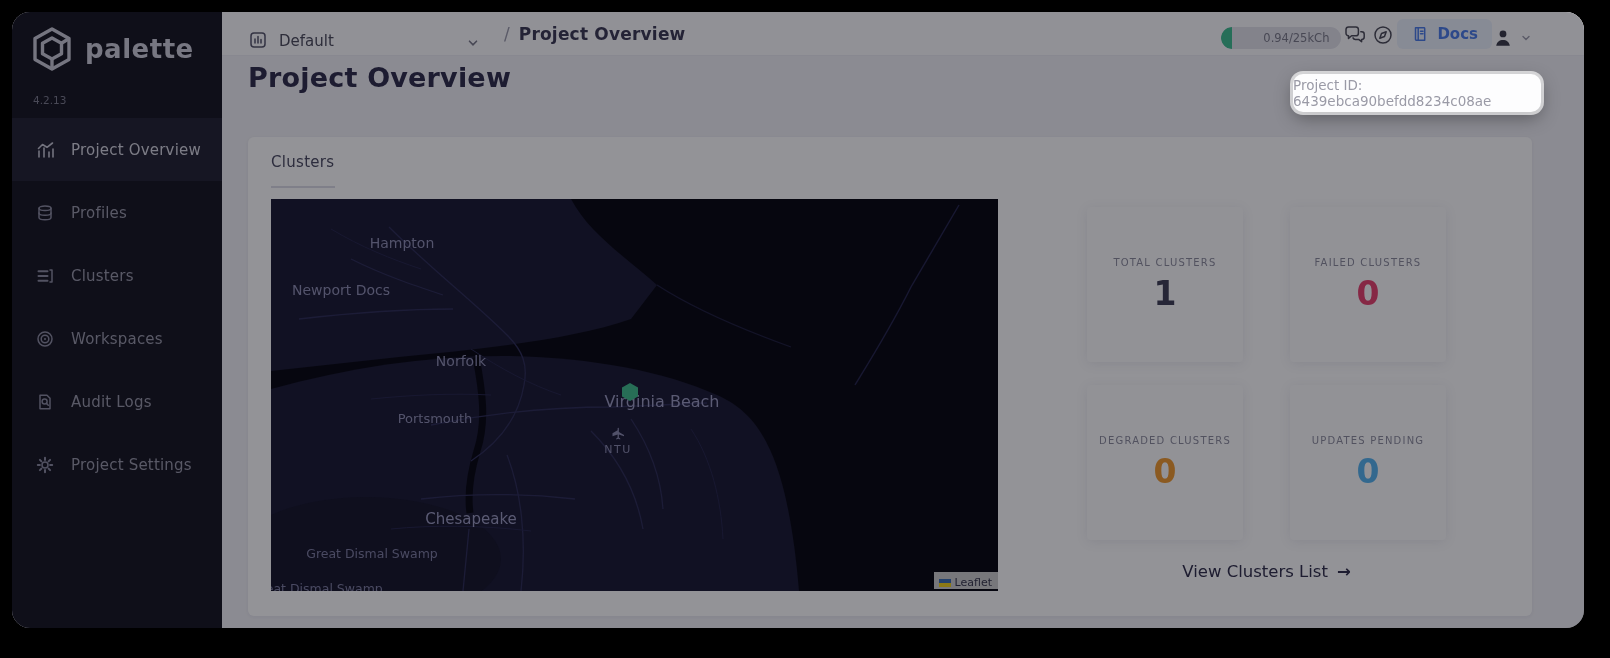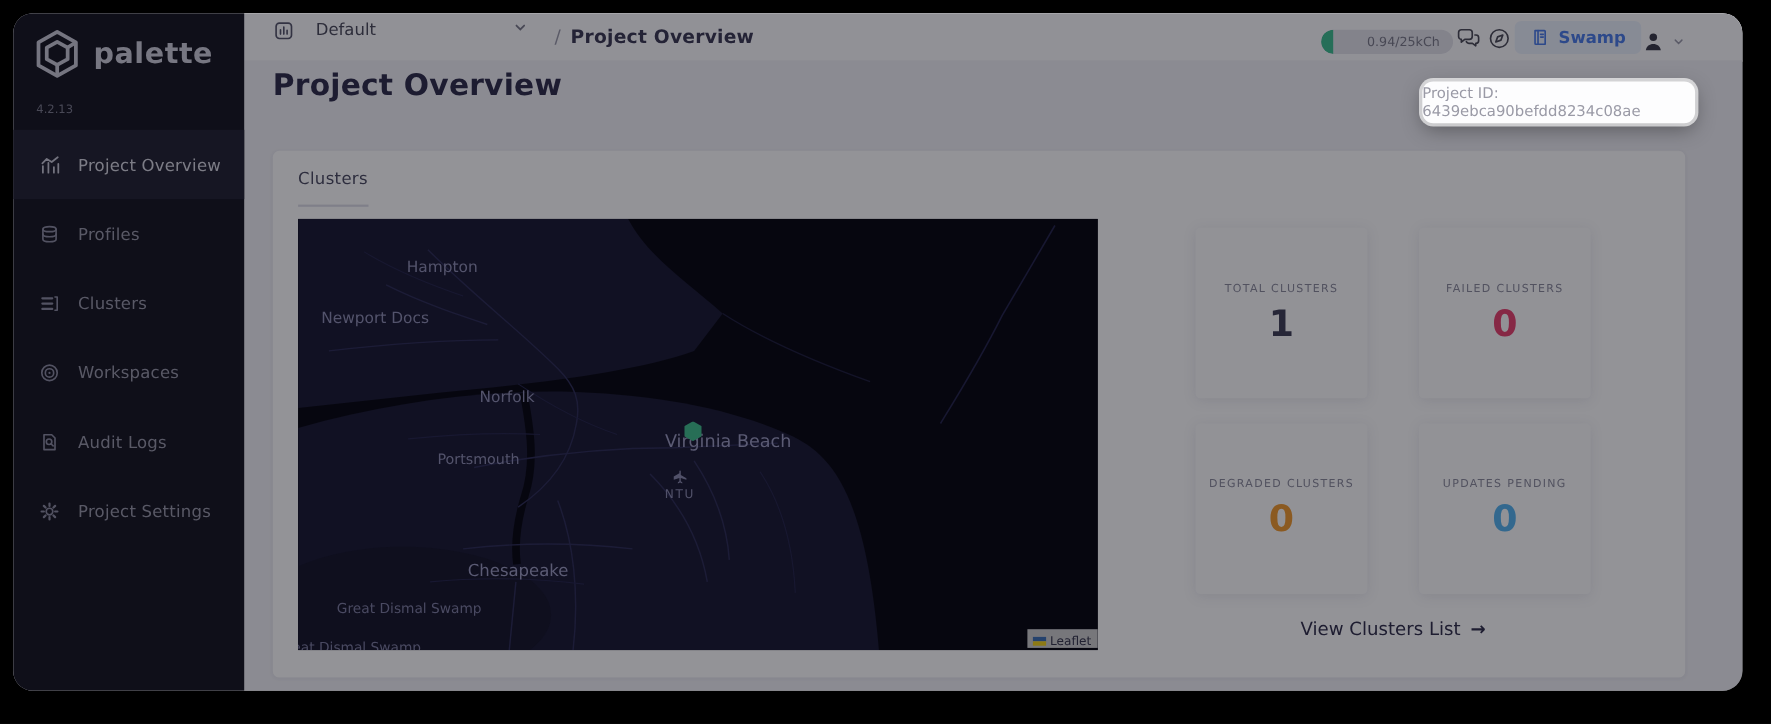--- a/index.html
+++ b/index.html
@@ -20,21 +20,21 @@
               cursor:pointer; color:#8c8ca0; }
   .nav-item .nav-label { font-size:15px; color:#9898a8; letter-spacing:.2px; }
   .nav-item.active { background:#212130; color:#c6c6d4; }
   .nav-item.active .nav-label { color:#d6d6e0; font-weight:500; }
   .nav-icon { width:20px; height:20px; flex:0 0 20px; }
 
   
   .topbar { position:absolute; left:210px; right:0; top:0; height:44px; background:#fcfcfe;
             border-bottom:1px solid #ececf2; display:flex; align-items:center;
             padding:0 52px 0 26px; z-index:5; }
-  .proj-select { width:232px; height:32px; display:flex; align-items:flex-start; gap:19px;
+  .proj-select { width:232px; height:32px; display:flex; align-items:flex-end; gap:11px;
                  cursor:pointer; }
   .proj-select .sel-label { font-size:15px; color:#4a4a5a; }
   .sel-chevron { margin-left:auto; color:#7a7a8a; }
   .crumb-wrap { display:flex; align-items:baseline; gap:9px; margin-left:24px; }
   .crumb-sep { font-size:17px; color:#9a9aaa; }
   .crumb-current { font-size:17px; font-weight:700; color:#3a3852; letter-spacing:.2px; }
   .top-right { margin-left:auto; display:flex; align-items:flex-end; }
   .usage-pill { position:relative; width:120px; height:22px; border-radius:11px; background:#e2e2ea;
                 overflow:hidden; display:flex; align-items:center; justify-content:flex-end;
                 padding-right:12px; cursor:pointer; }
@@ -198,21 +198,21 @@
         <svg width="22" height="22" viewBox="0 0 22 22" fill="none" stroke="currentColor" stroke-width="1.5" stroke-linejoin="round">
           <circle cx="11" cy="11" r="8"></circle>
           <path d="M14.2 7.8l-1.7 4.7-4.7 1.7 1.7-4.7z"></path>
         </svg>
       </div>
       <div class="docs-btn">
         <svg width="18" height="18" viewBox="0 0 18 18" fill="none" stroke="#4a7ce8" stroke-width="1.5" stroke-linecap="round" stroke-linejoin="round">
           <path d="M4.5 2.8h8.5c.4 0 .7.3.7.7v11.7H5.2c-.4 0-.7-.3-.7-.7z"></path>
           <path d="M7.2 2.8v12.4 M9.5 6.2h2.5 M9.5 8.7h2.5"></path>
         </svg>
-        <span class="docs-label">Swamp</span>
+        <span class="docs-label">Docs</span>
       </div>
       <div class="user-wrap">
         <svg width="22" height="22" viewBox="0 0 20 20" fill="#3a3a48">
           <circle cx="10" cy="6.3" r="3.1"></circle>
           <path d="M3.8 17c.6-3.4 3-5.2 6.2-5.2s5.6 1.8 6.2 5.2z"></path>
         </svg>
         <svg width="12" height="12" viewBox="0 0 14 14" fill="none" stroke="#9a9aaa" stroke-width="1.6" stroke-linecap="round">
           <path d="M3.5 5.2 7 8.8l3.5-3.6"></path>
         </svg>
       </div>

